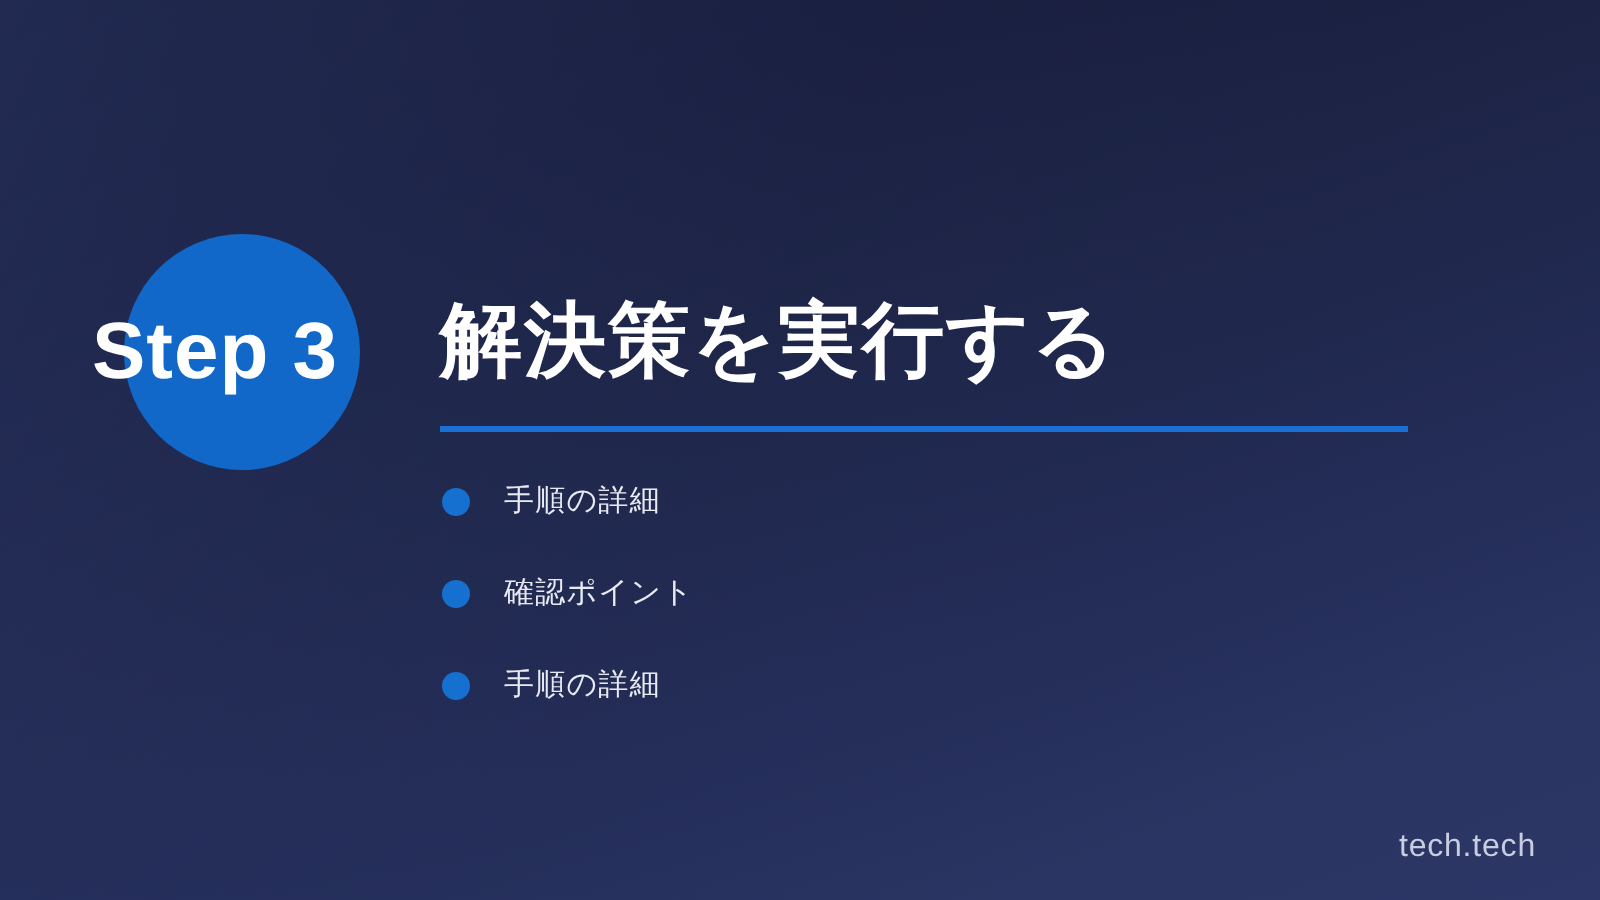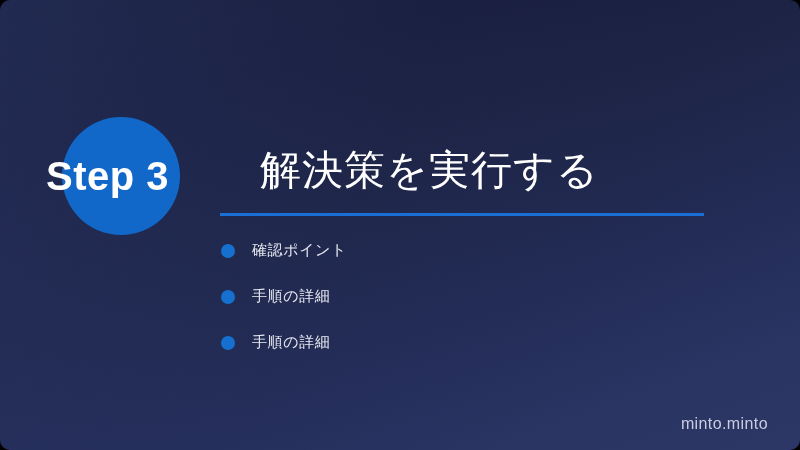--- a/index.html
+++ b/index.html
@@ -11,21 +11,20 @@
   body {
     font-family: "Liberation Sans", "DejaVu Sans", sans-serif;
   }
 
   #slide {
     position: relative;
     width: 800px;
     height: 450px;
     overflow: hidden;
     background: linear-gradient(160deg, #141932 0%, #181d3c 22%, #1d2446 42%, #232c56 66%, #2a3563 86%, #2c3767 100%);
-    border-radius: 10px;
   }
 
   
   #slide::after {
     content: "";
     position: absolute;
     inset: 0;
     background: linear-gradient(115deg, rgba(44,56,106,0.55) 0%, rgba(44,56,106,0.10) 45%, rgba(18,22,44,0.0) 70%);
     pointer-events: none;
   }
@@ -60,25 +59,24 @@
   }
 
   
   #slide-title {
     position: absolute;
     left: 220px;
     top: 144px;
     height: 52px;
     line-height: 52px;
     font-size: 41px;
-    font-weight: normal;
+    font-weight: bold;
     color: #ffffff;
     letter-spacing: 1px;
     white-space: nowrap;
-    margin-left: 40px;
   }
 
   #title-divider {
     position: absolute;
     left: 220px;
     top: 213px;
     width: 484px;
     height: 3px;
     background: #1a6fd4;
   }
@@ -132,31 +130,31 @@
     <div id="step-label">Step 3</div>
 
     <div id="slide-title">解決策を実行する</div>
 
     <div id="title-divider"></div>
 
     <div id="bullet-list">
 
       <div class="bullet-item">
         <span class="bullet-dot"></span>
-        <span class="bullet-text">確認ポイント</span>
+        <span class="bullet-text">手順の詳細</span>
       </div>
 
       <div class="bullet-item">
         <span class="bullet-dot"></span>
-        <span class="bullet-text">手順の詳細</span>
+        <span class="bullet-text">確認ポイント</span>
       </div>
 
       <div class="bullet-item">
         <span class="bullet-dot"></span>
         <span class="bullet-text">手順の詳細</span>
       </div>
 
     </div>
 
-    <div id="footer-brand">minto.minto</div>
+    <div id="footer-brand">tech.tech</div>
 
   </div>
 </div>
 
 </body></html>

